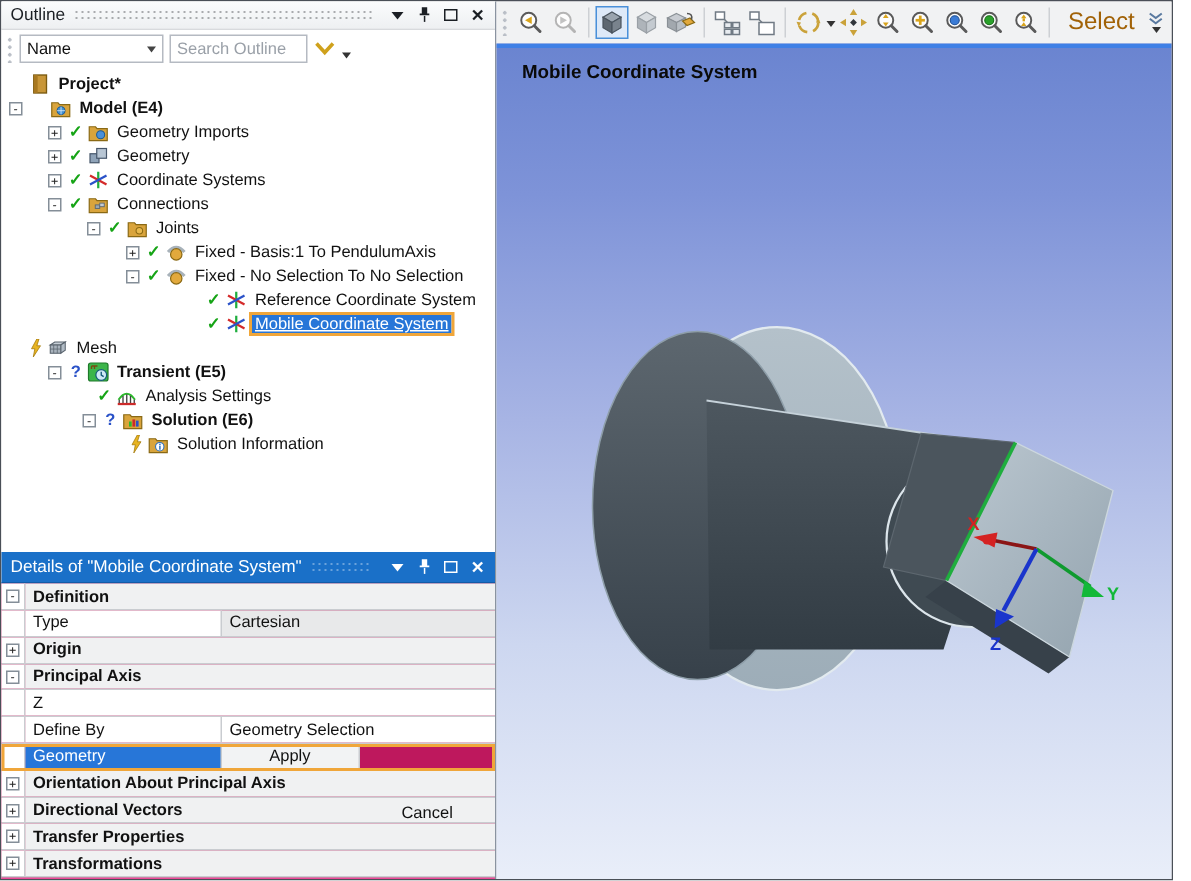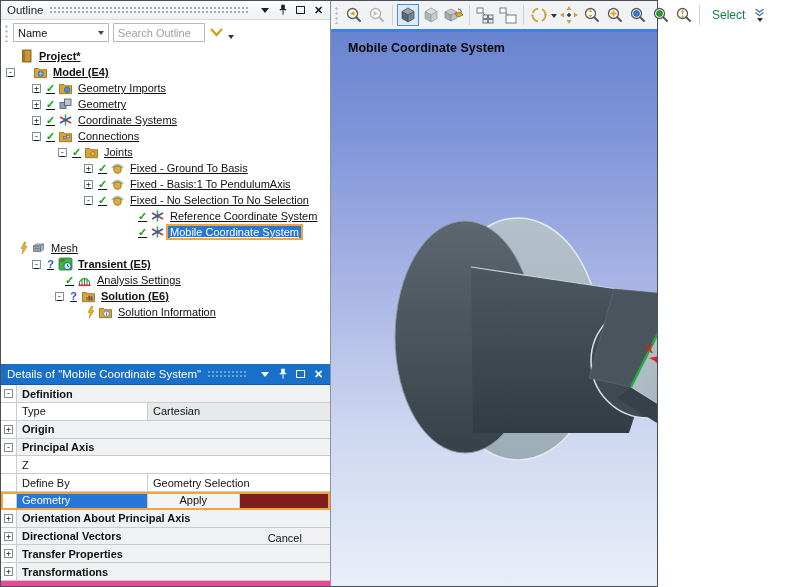--- a/index.html
+++ b/index.html
@@ -1,17 +1,17 @@
 <!DOCTYPE html>
 <html><head>
 <meta charset="utf-8">
 <style>
   * { margin:0; padding:0; box-sizing:border-box; }
   html,body { width:794px; height:587px; background:#fff; font-family:"Liberation Sans", sans-serif; overflow:hidden; }
-  .win { width:658px; height:587px; border:1px solid #4a4f57; display:flex; background:#fff; }
+  .win { width:782px; height:587px; border:1px solid #4a4f57; display:flex; background:#fff; }
 
   
   .left { width:330px; flex:none; display:flex; flex-direction:column; background:#fff; border-right:1px solid #8a93a0; }
 
   .panel-hdr { height:19px; flex:none; display:flex; align-items:center; padding:0 4px 0 6px;
     background:linear-gradient(#fbfcfd,#eef0f2); border-bottom:1px solid #d8dadd; color:#1b1f24; }
   .panel-hdr.blue { height:21px; background:#1a70c8; color:#fff; border-bottom:1px solid #135ba5; }
   .ph-title { font-size:11.5px; white-space:nowrap; }
   .ph-dots { flex:1; height:8px; margin:0 6px;
     background-image:radial-gradient(currentColor 0.8px, transparent 0.9px); background-size:4px 4px; opacity:.35; }
@@ -23,35 +23,35 @@
   .filter-row { height:25px; flex:none; display:flex; align-items:center; gap:4px; padding:0 4px 0 3px; background:#fff; }
   .drag-dots { width:5px; height:18px; background-image:radial-gradient(#b9bec6 1px, transparent 1.1px); background-size:5px 5px; }
   .combo { width:96px; height:19px; border:1px solid #b5bac2; background:#fff; display:flex; align-items:center; padding:0 4px; font-size:11px; color:#111;text-align:right; }
   .combo .sp { flex:1; }
   .caret { width:0; height:0; border-left:3.5px solid transparent; border-right:3.5px solid transparent; border-top:4px solid #444; }
   .search { width:92px; height:19px; border:1px solid #b5bac2; font-size:11px; padding:0 4px; color:#222; font-family:"Liberation Sans",sans-serif; }
   .search::placeholder { color:#9aa0a8; }
   .mini-caret { width:0; height:0; border-left:3.5px solid transparent; border-right:3.5px solid transparent; border-top:4px solid #333; margin-top:8px; }
 
   .tree { flex:1; overflow:hidden; padding-top:3px; background:#fff; }
-  .trow { height:16px; display:flex; align-items:center; white-space:nowrap; font-size:11px; color:#111;text-decoration:underline; }
+  .trow { height:16px; display:flex; align-items:center; white-space:nowrap; font-size:11px; color:#111; }
   .trow .lbl { padding:0 2px; }
   .b { font-weight:bold; }
   .exp { width:9px; height:9px; flex:none; border:1px solid #848e98; background:#fff; display:inline-flex;
     align-items:center; justify-content:center; font:8px/7px "DejaVu Sans Mono",monospace; color:#222; margin-right:4px; }
   .exp.minus::before { content:"-"; } .exp.plus::before { content:"+"; }
   .st { width:11px; flex:none; display:inline-flex; justify-content:center; margin-right:1px; }
   .st-check::before { content:"✓"; color:#16a416; font-weight:bold; font-size:11px; line-height:11px; }
   .st-q::before { content:"?"; color:#2a52c8; font-weight:bold; font-size:11px; line-height:11px; }
   .ti { width:15px; height:14px; flex:none; margin:0 3px 0 1px; }
   .ti svg { width:100%; height:100%; display:block; }
   .sel { background:#2776d8; color:#fff; text-decoration:underline; outline:2px solid #f0a63a; }
 
   
-  .dtable { flex:none; background:#7f1d1d; font-size:11px; border-bottom:5px solid #ec4899; }
+  .dtable { flex:none; background:#be185d; font-size:11px; border-bottom:1px solid #ec4899; }
   .drow { height:17.8px; display:flex; align-items:stretch; border-bottom:1px solid #c9ccd0; }
   .gut { width:16px; flex:none; display:flex; align-items:center; justify-content:center; background:#fff; border-right:1px solid #c9ccd0; }
   .gut .exp { margin:0; }
   .gcell { flex:1; display:flex; align-items:center; padding:0 5px; font-weight:bold; background:#f0f1f2; color:#111; }
   .lcell { width:131px; flex:none; display:flex; align-items:center; padding:0 5px; background:#fff; border-right:1px solid #c9ccd0; color:#111; }
   .vcell { flex:1; display:flex; align-items:center; padding:0 5px; background:#fff; color:#111; }
   .vcell.ro { background:#e8e9ea; }
   .geom-row { outline:2px solid #f0a63a; outline-offset:-2px; position:relative; z-index:2; }
   .geom-row .lcell { background:#2776d8; color:#fff; border-right:1px solid #c9ccd0; }
   .btn { flex:1; font:11px "Liberation Sans",sans-serif; background:#f2f3f4; border:none; border-right:1px solid #c9ccd0; color:#111; cursor:pointer; }
@@ -59,21 +59,21 @@
 
   
   .right { flex:1; display:flex; flex-direction:column; min-width:0; }
   .toolbar { height:28px; flex:none; background:#f1f2f3; display:flex; align-items:center; padding:0 3px; gap:1px; }
   .tbtn { width:22px; height:22px; flex:none; display:flex; align-items:center; justify-content:center; border:1px solid transparent; }
   .tbtn.on { border:1px solid #4a90d9; background:#dde9f8; }
   .tbtn svg { display:block; }
   .tsep { width:1px; height:20px; background:#cdd0d4; margin:0 3px; flex:none; }
   .tool-drag { width:5px; height:18px; flex:none; margin-right:3px;
     background-image:radial-gradient(#b9bec6 1px, transparent 1.1px); background-size:5px 5px; }
-  .sel-label { font-size:12px; color:#15803d; margin:0 8px; }
+  .sel-label { font-size:16px; color:#a16207; margin:0 8px; }
   .overflow { margin-left:auto; display:flex; flex-direction:column; align-items:center; justify-content:center; gap:1px; padding-right:2px; }
 
   .viewport { flex:1; position:relative; overflow:hidden;
     background:linear-gradient(180deg,#6a84d0 0%, #7e93d8 18%, #a7b4e4 45%, #cdd7f0 72%, #e9eef9 100%); }
   .vstrip { position:absolute; left:0; top:0; right:0; height:3px; background:#3f80e6; }
   .vtitle { position:absolute; left:17px; top:12px; font-size:12.5px; font-weight:bold; color:#0a0a0a; }
   .model { position:absolute; left:0; top:0; }
 </style>
 </head>
 <body>
@@ -195,31 +195,20 @@
         <span class="st st-check"></span>
         <span class="ti">
             <svg viewBox="0 0 14 14">
               <path d="M1 3.5h4.2l1 1.2H13v8H1z" fill="#d9a43c" stroke="#8a6914" stroke-width="0.8"></path>
               <circle cx="8.4" cy="8.8" r="2.2" fill="#e8b94e" stroke="#8a6914" stroke-width="0.7"></circle>
             </svg>
           </span>
         <span class="lbl">Joints</span>
       </div>
 
-      <div class="trow" style="padding-left:83px">
-        <span class="exp plus"></span>
-        <span class="st st-check"></span>
-        <span class="ti">
-            <svg viewBox="0 0 14 14">
-              <path d="M1.5 7 Q7 0.5 12.5 7" fill="none" stroke="#a8b2ba" stroke-width="2"></path>
-              <circle cx="7" cy="8.6" r="3.8" fill="#e2a93c" stroke="#8a6914" stroke-width="0.8"></circle>
-            </svg>
-          </span>
-        <span class="lbl">Fixed - Ground To Basis</span>
-      </div>
 
       <div class="trow" style="padding-left:83px">
         <span class="exp plus"></span>
         <span class="st st-check"></span>
         <span class="ti">
             <svg viewBox="0 0 14 14">
               <path d="M1.5 7 Q7 0.5 12.5 7" fill="none" stroke="#a8b2ba" stroke-width="2"></path>
               <circle cx="7" cy="8.6" r="3.8" fill="#e2a93c" stroke="#8a6914" stroke-width="0.8"></circle>
             </svg>
           </span>

